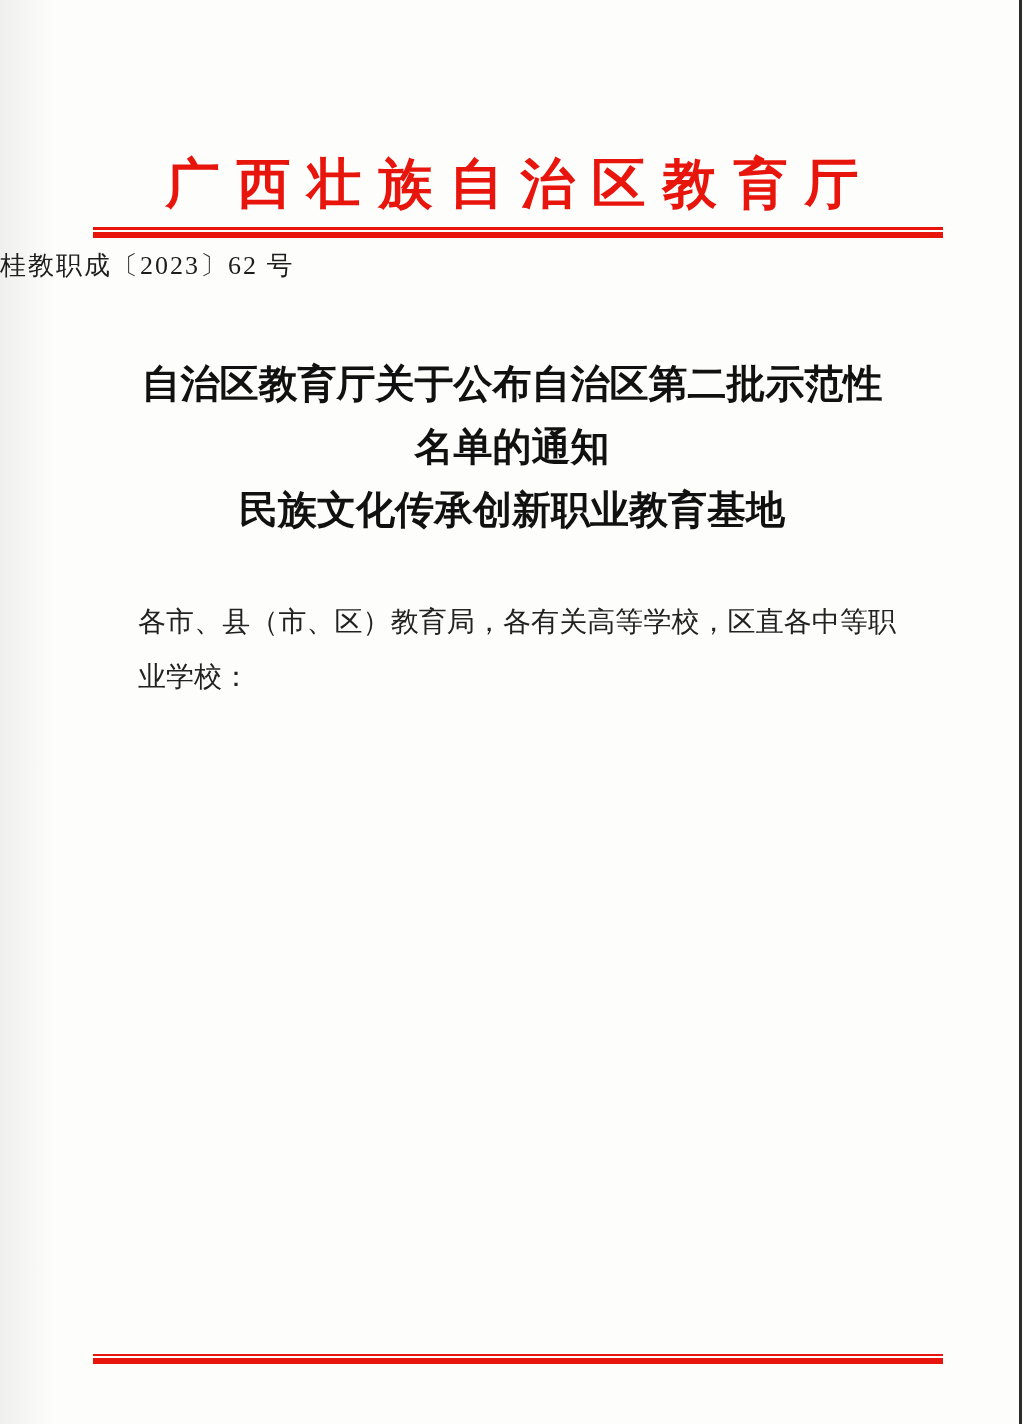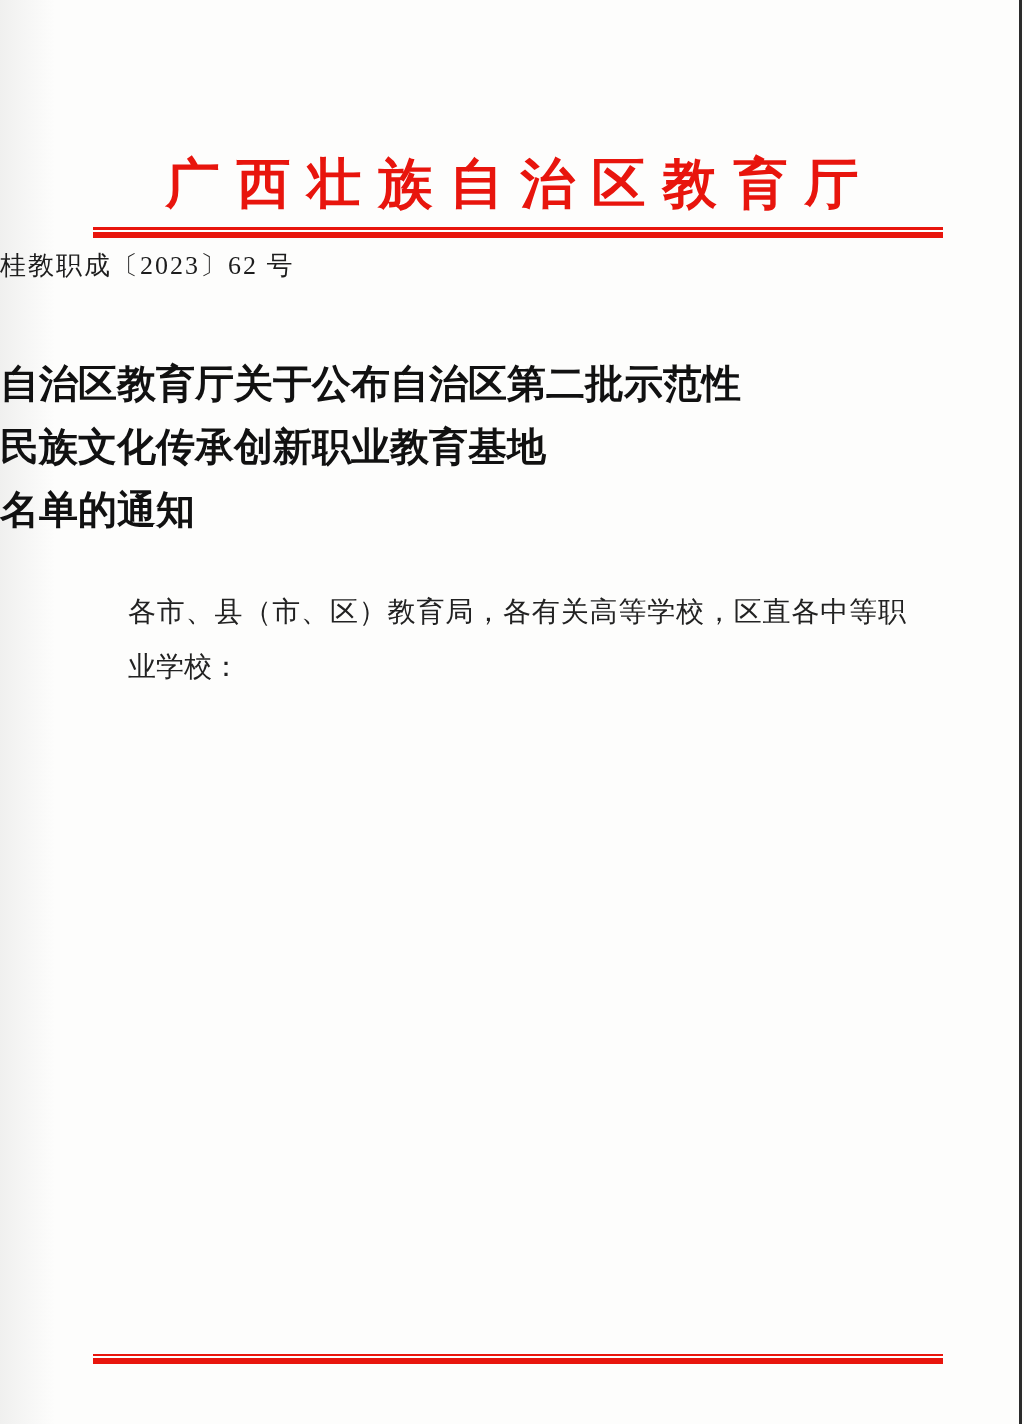--- a/index.html
+++ b/index.html
@@ -64,61 +64,61 @@
     text-align: left;
     font-size: 26px;
     letter-spacing: 2px;
     white-space: nowrap;
   }
   
   .title-block {
     position: absolute;
     top: 352px; left: 0;
     width: 1024px;
-    text-align: left;
+    text-align: center;
     font-weight: bold;
     font-size: 39px;
     line-height: 63px;
     color: #111;
   }
   
   .body-block {
     position: absolute;
     top: 578px; left: 122px;
     width: 790px;
     font-size: 28px;
     line-height: 55px;
     text-align: justify;
     text-justify: inter-character;
     color: #222;
   }
   .body-block p {
-    margin: 6px;
+    margin: 16px;
   }
   .para-indent {
     text-indent: 2em;
   }
 </style>
 </head>
 <body>
 
 <div class="page">
 
   <div class="left-shade"></div>
 
   <div class="org-name">广西壮族自治区教育厅</div>
 
   <div class="red-rule rule-top"></div>
 
   <div class="doc-number">桂教职成〔2023〕62 号</div>
 
   <div class="title-block">
     <div>自治区教育厅关于公布自治区第二批示范性</div>
+    <div>名单的通知</div>
     <div>民族文化传承创新职业教育基地</div>
-    <div>名单的通知</div>
   </div>
 
   <div class="body-block">
     <p>各市、县（市、区）教育局，各有关高等学校，区直各中等职业学校：</p>
   </div>
 
   <div class="red-rule rule-bottom"></div>
 
   <div class="page-edge"></div>
 

